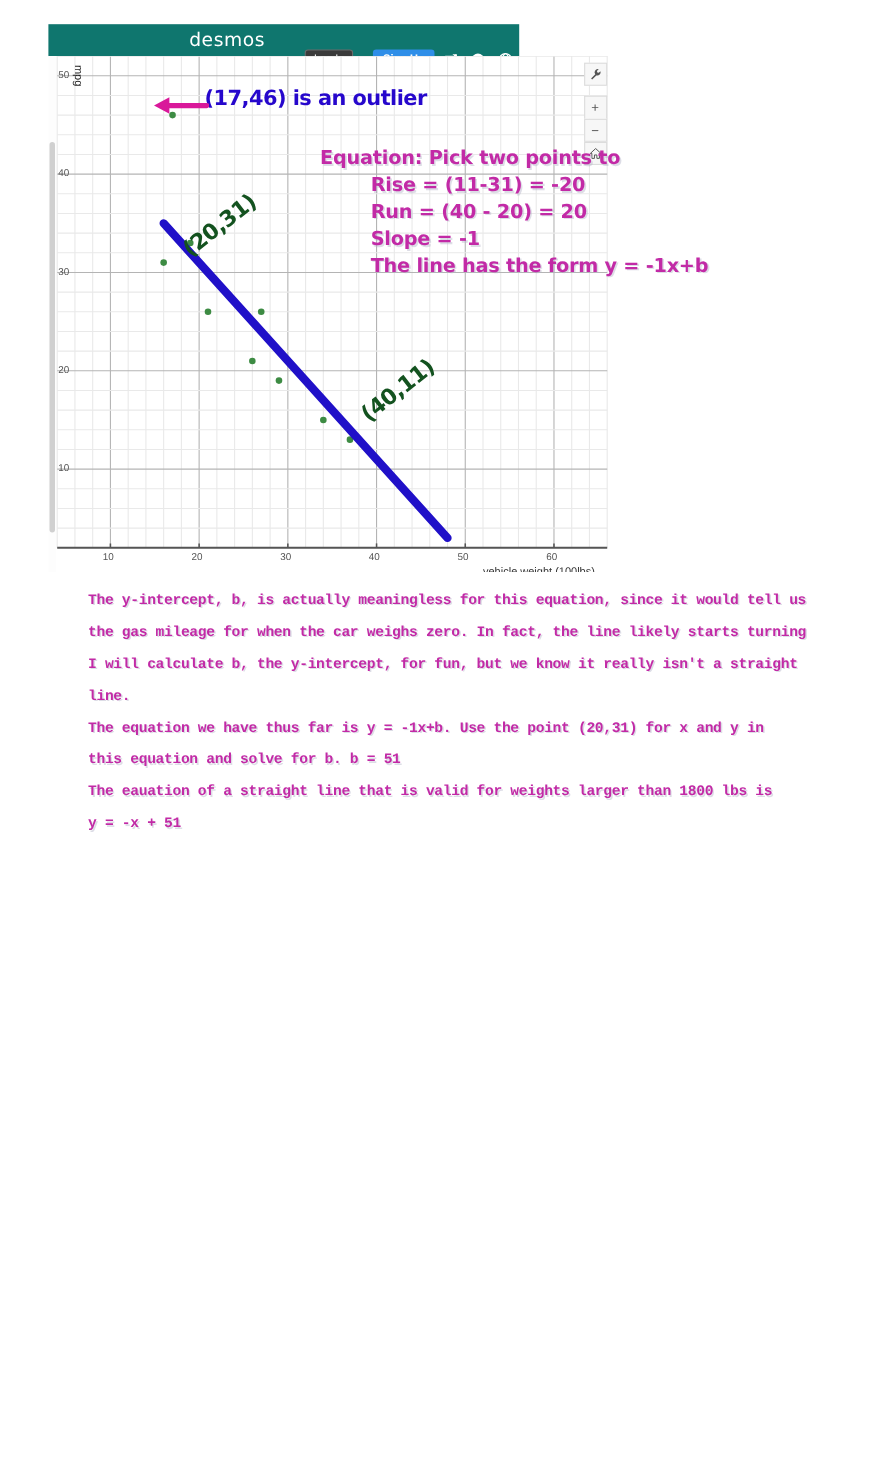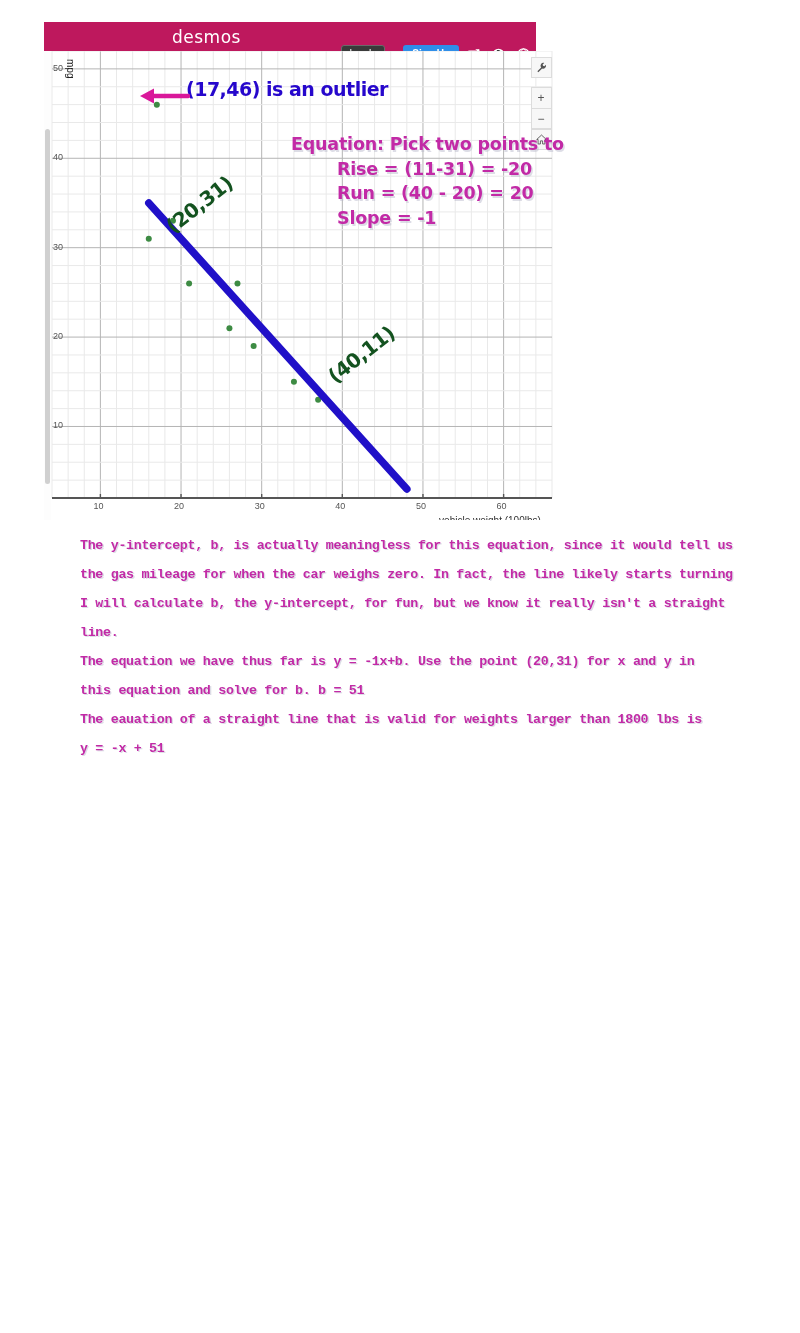--- a/index.html
+++ b/index.html
@@ -13,23 +13,23 @@
     position: relative;
     font-family: "Liberation Sans", sans-serif;
     overflow: hidden;
   }
 
   
   #desmos-header {
     position: absolute;
     left: 44px;
     top: 22px;
-    width: 492px;
+    width: 428px;
     height: 29px;
-    background: #be185d;
+    background: #0f766e;
     display: flex;
     align-items: center;
     box-sizing: border-box;
     justify-content: space-between;
   }
   #brand {
     color: #ffffff;
     font-size: 17px;
     letter-spacing: 0.5px;
     margin-left: 128px;
@@ -390,20 +390,21 @@
 <svg id="outlier-arrow" style="position:absolute; left:138px; top:84px;" width="52" height="24">
   <path d="M50 12 L10 12" stroke="#d9189a" stroke-width="4.6" fill="none" stroke-linecap="round"></path>
   <path d="M2 12 L16 4.5 L16 19.5 Z" fill="#d9189a"></path>
 </svg>
 
 <div id="eq-block" class="annot annot-pink">
     <div>Equation:  Pick two points to</div>
     <div class="indent">Rise = (11-31) = -20</div>
     <div class="indent">Run = (40 - 20) = 20</div>
     <div class="indent">Slope = -1</div>
+    <div class="indent">The line has the form y = -1x+b</div>
   </div>
 
 <div class="annot annot-green lbl-2031">(20,31)</div>
 <div class="annot annot-green lbl-4011">(40,11)</div>
 
 <div id="bottom-text">
     <p>The y-intercept, b, is actually meaningless for this equation, since it would tell us</p>
     <p>the gas mileage for when the car weighs zero.  In fact, the line likely starts turning</p>
     <p>I will calculate b, the y-intercept, for fun, but we know it really isn't a straight</p>
     <p>line.</p>

